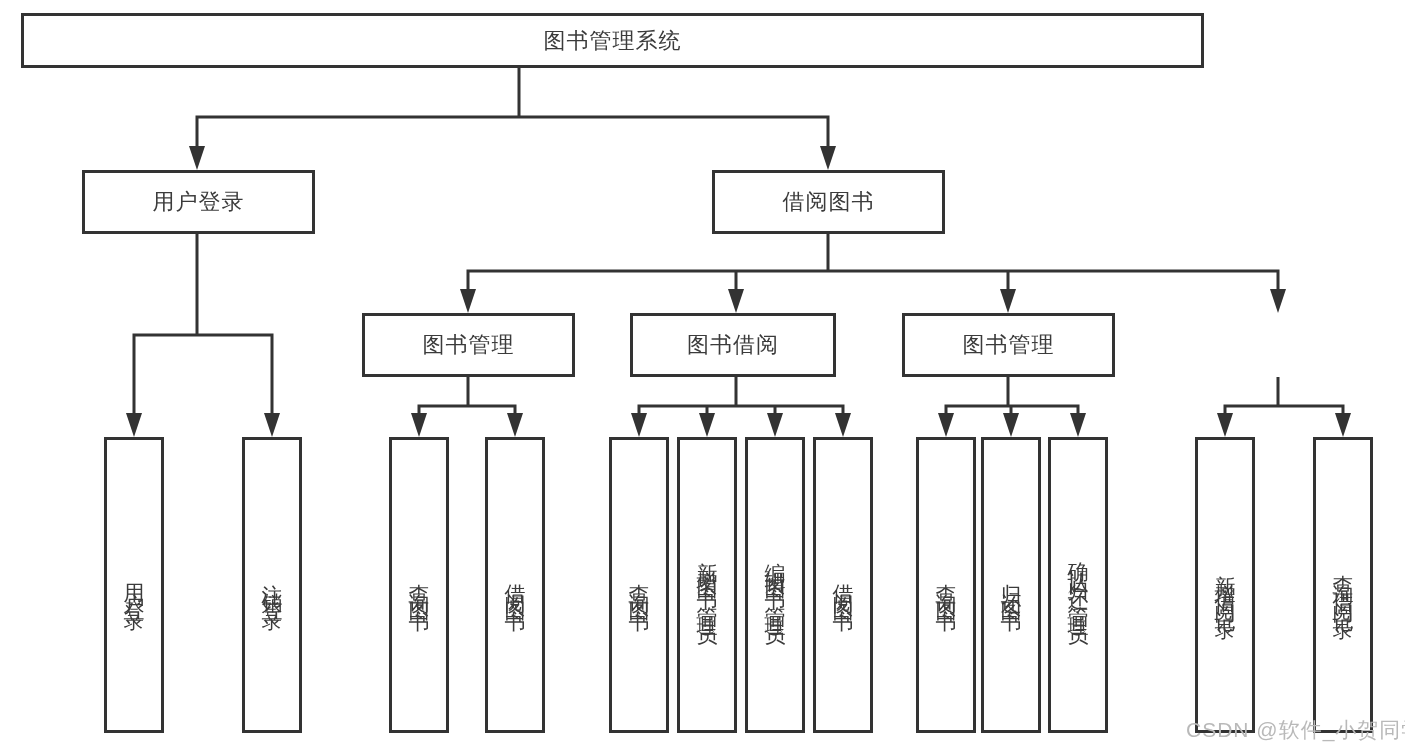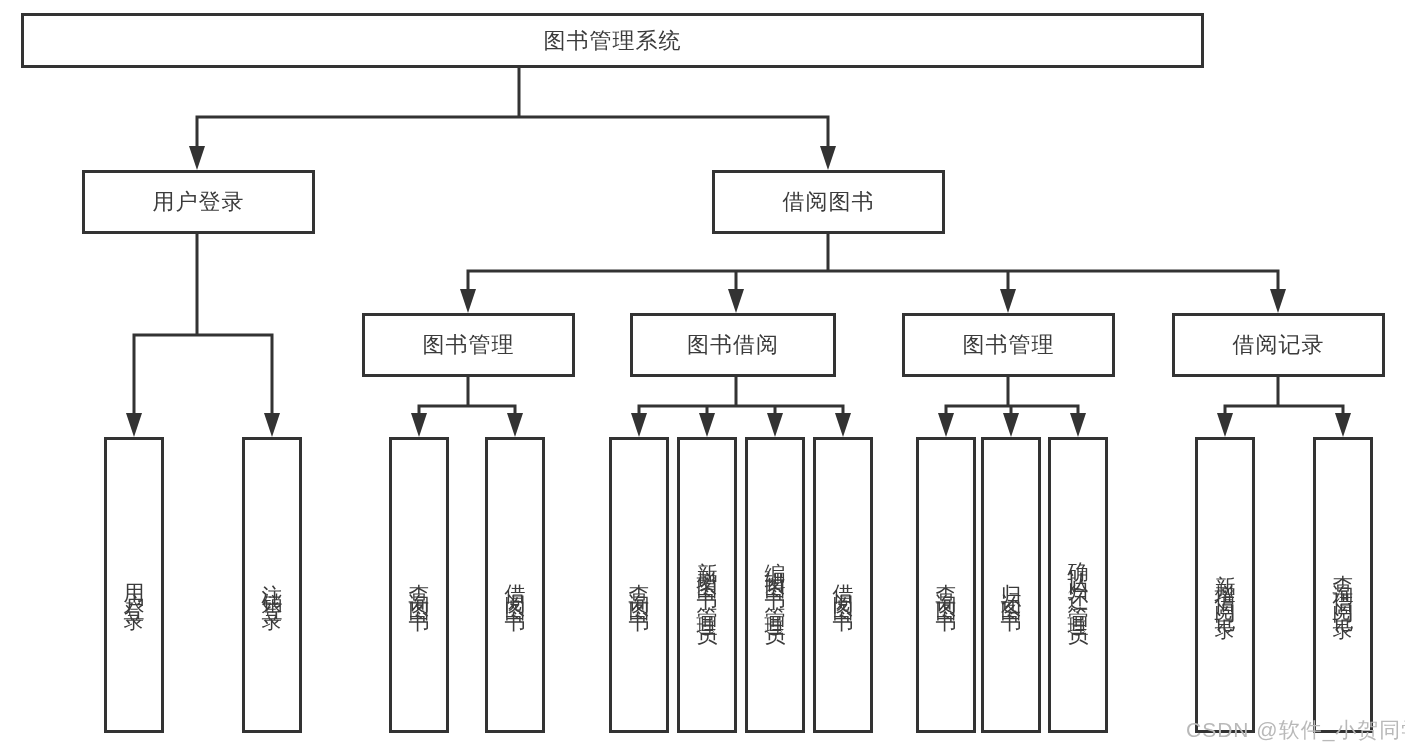--- a/index.html
+++ b/index.html
@@ -119,23 +119,20 @@
 
   <div class="node hbox" style="left:362px; top:313px; width:213px; height:64px;">
     <span>图书管理</span>
   </div>
   <div class="node hbox" style="left:630px; top:313px; width:206px; height:64px;">
     <span>图书借阅</span>
   </div>
   <div class="node hbox" style="left:902px; top:313px; width:213px; height:64px;">
     <span>图书管理</span>
   </div>
-  <div class="node hbox" style="left:1172px; top:313px; width:213px; height:64px;">
-    <span>借阅记录</span>
-  </div>
 
   <div class="node vbox" style="left:104px; top:437px; width:60px; height:296px;">用户登录</div>
   <div class="node vbox" style="left:242px; top:437px; width:60px; height:296px;">注销登录</div>
 
   <div class="node vbox" style="left:389px; top:437px; width:60px; height:296px;">查询图书</div>
   <div class="node vbox" style="left:485px; top:437px; width:60px; height:296px;">借阅图书</div>
 
   <div class="node vbox" style="left:609px; top:437px; width:60px; height:296px;">查询图书</div>
   <div class="node vbox" style="left:677px; top:437px; width:60px; height:296px;">新增图书（管理员）</div>
   <div class="node vbox" style="left:745px; top:437px; width:60px; height:296px;">编辑图书（管理员）</div>

